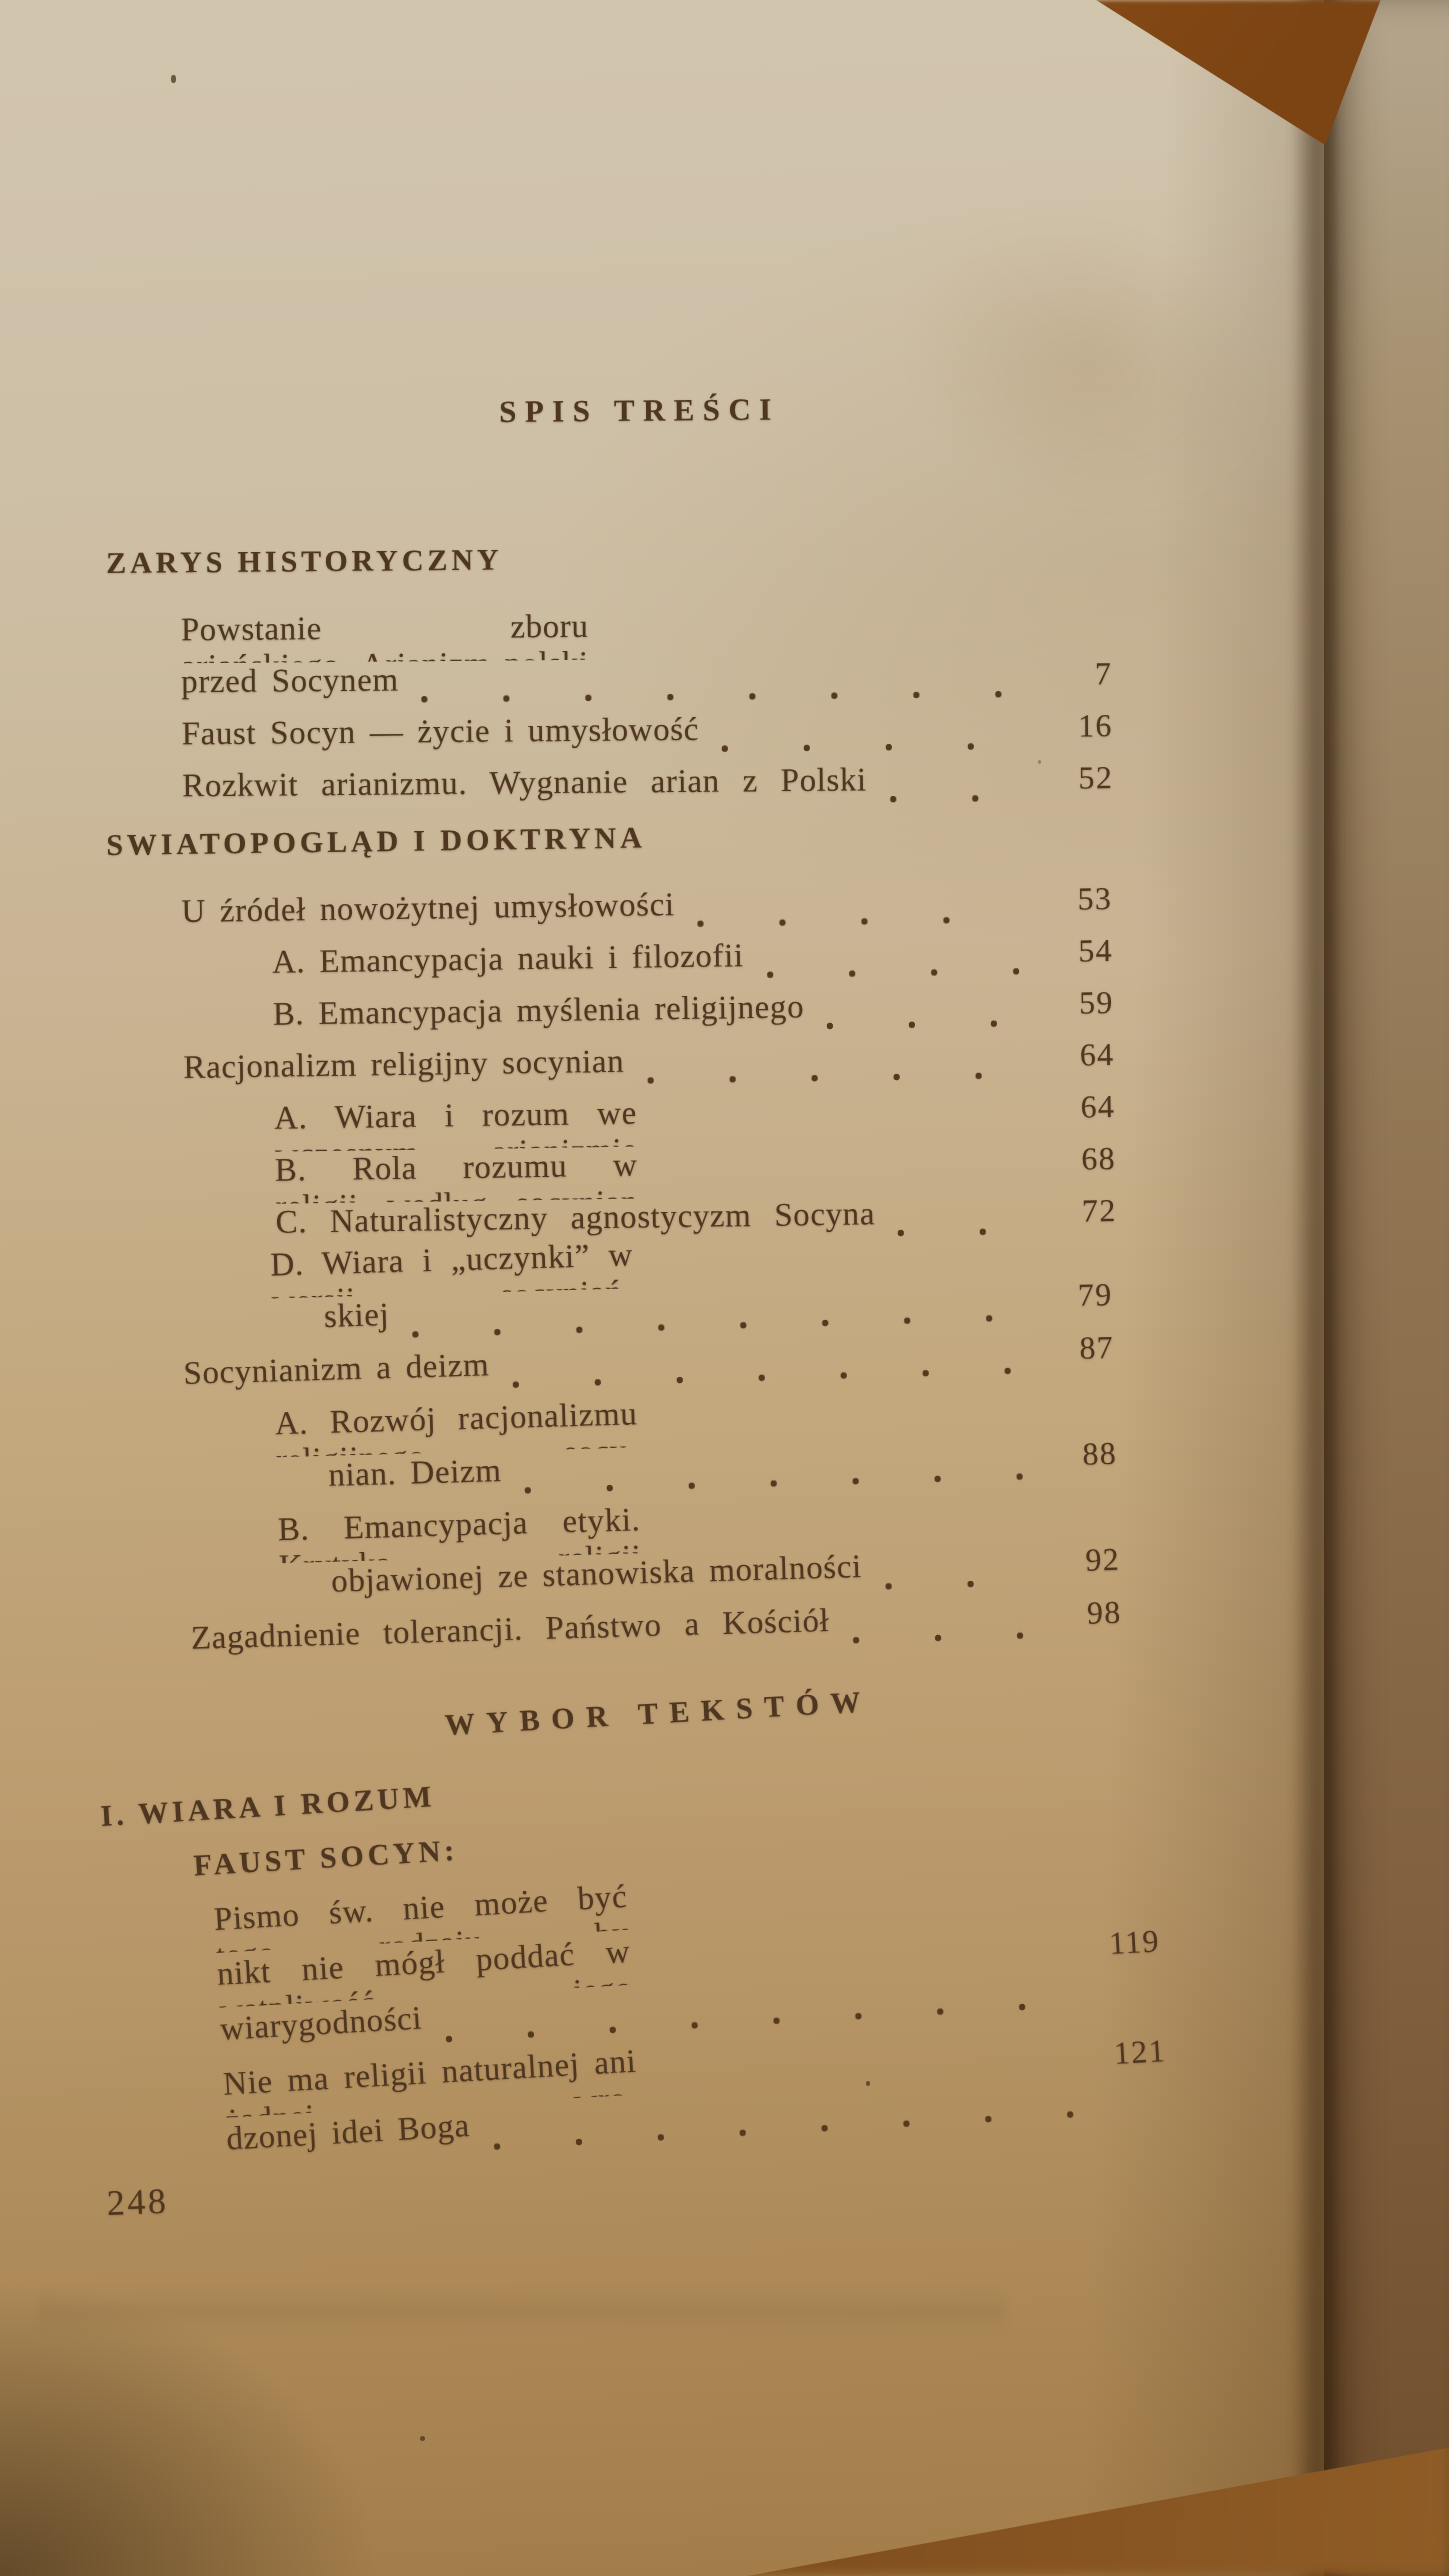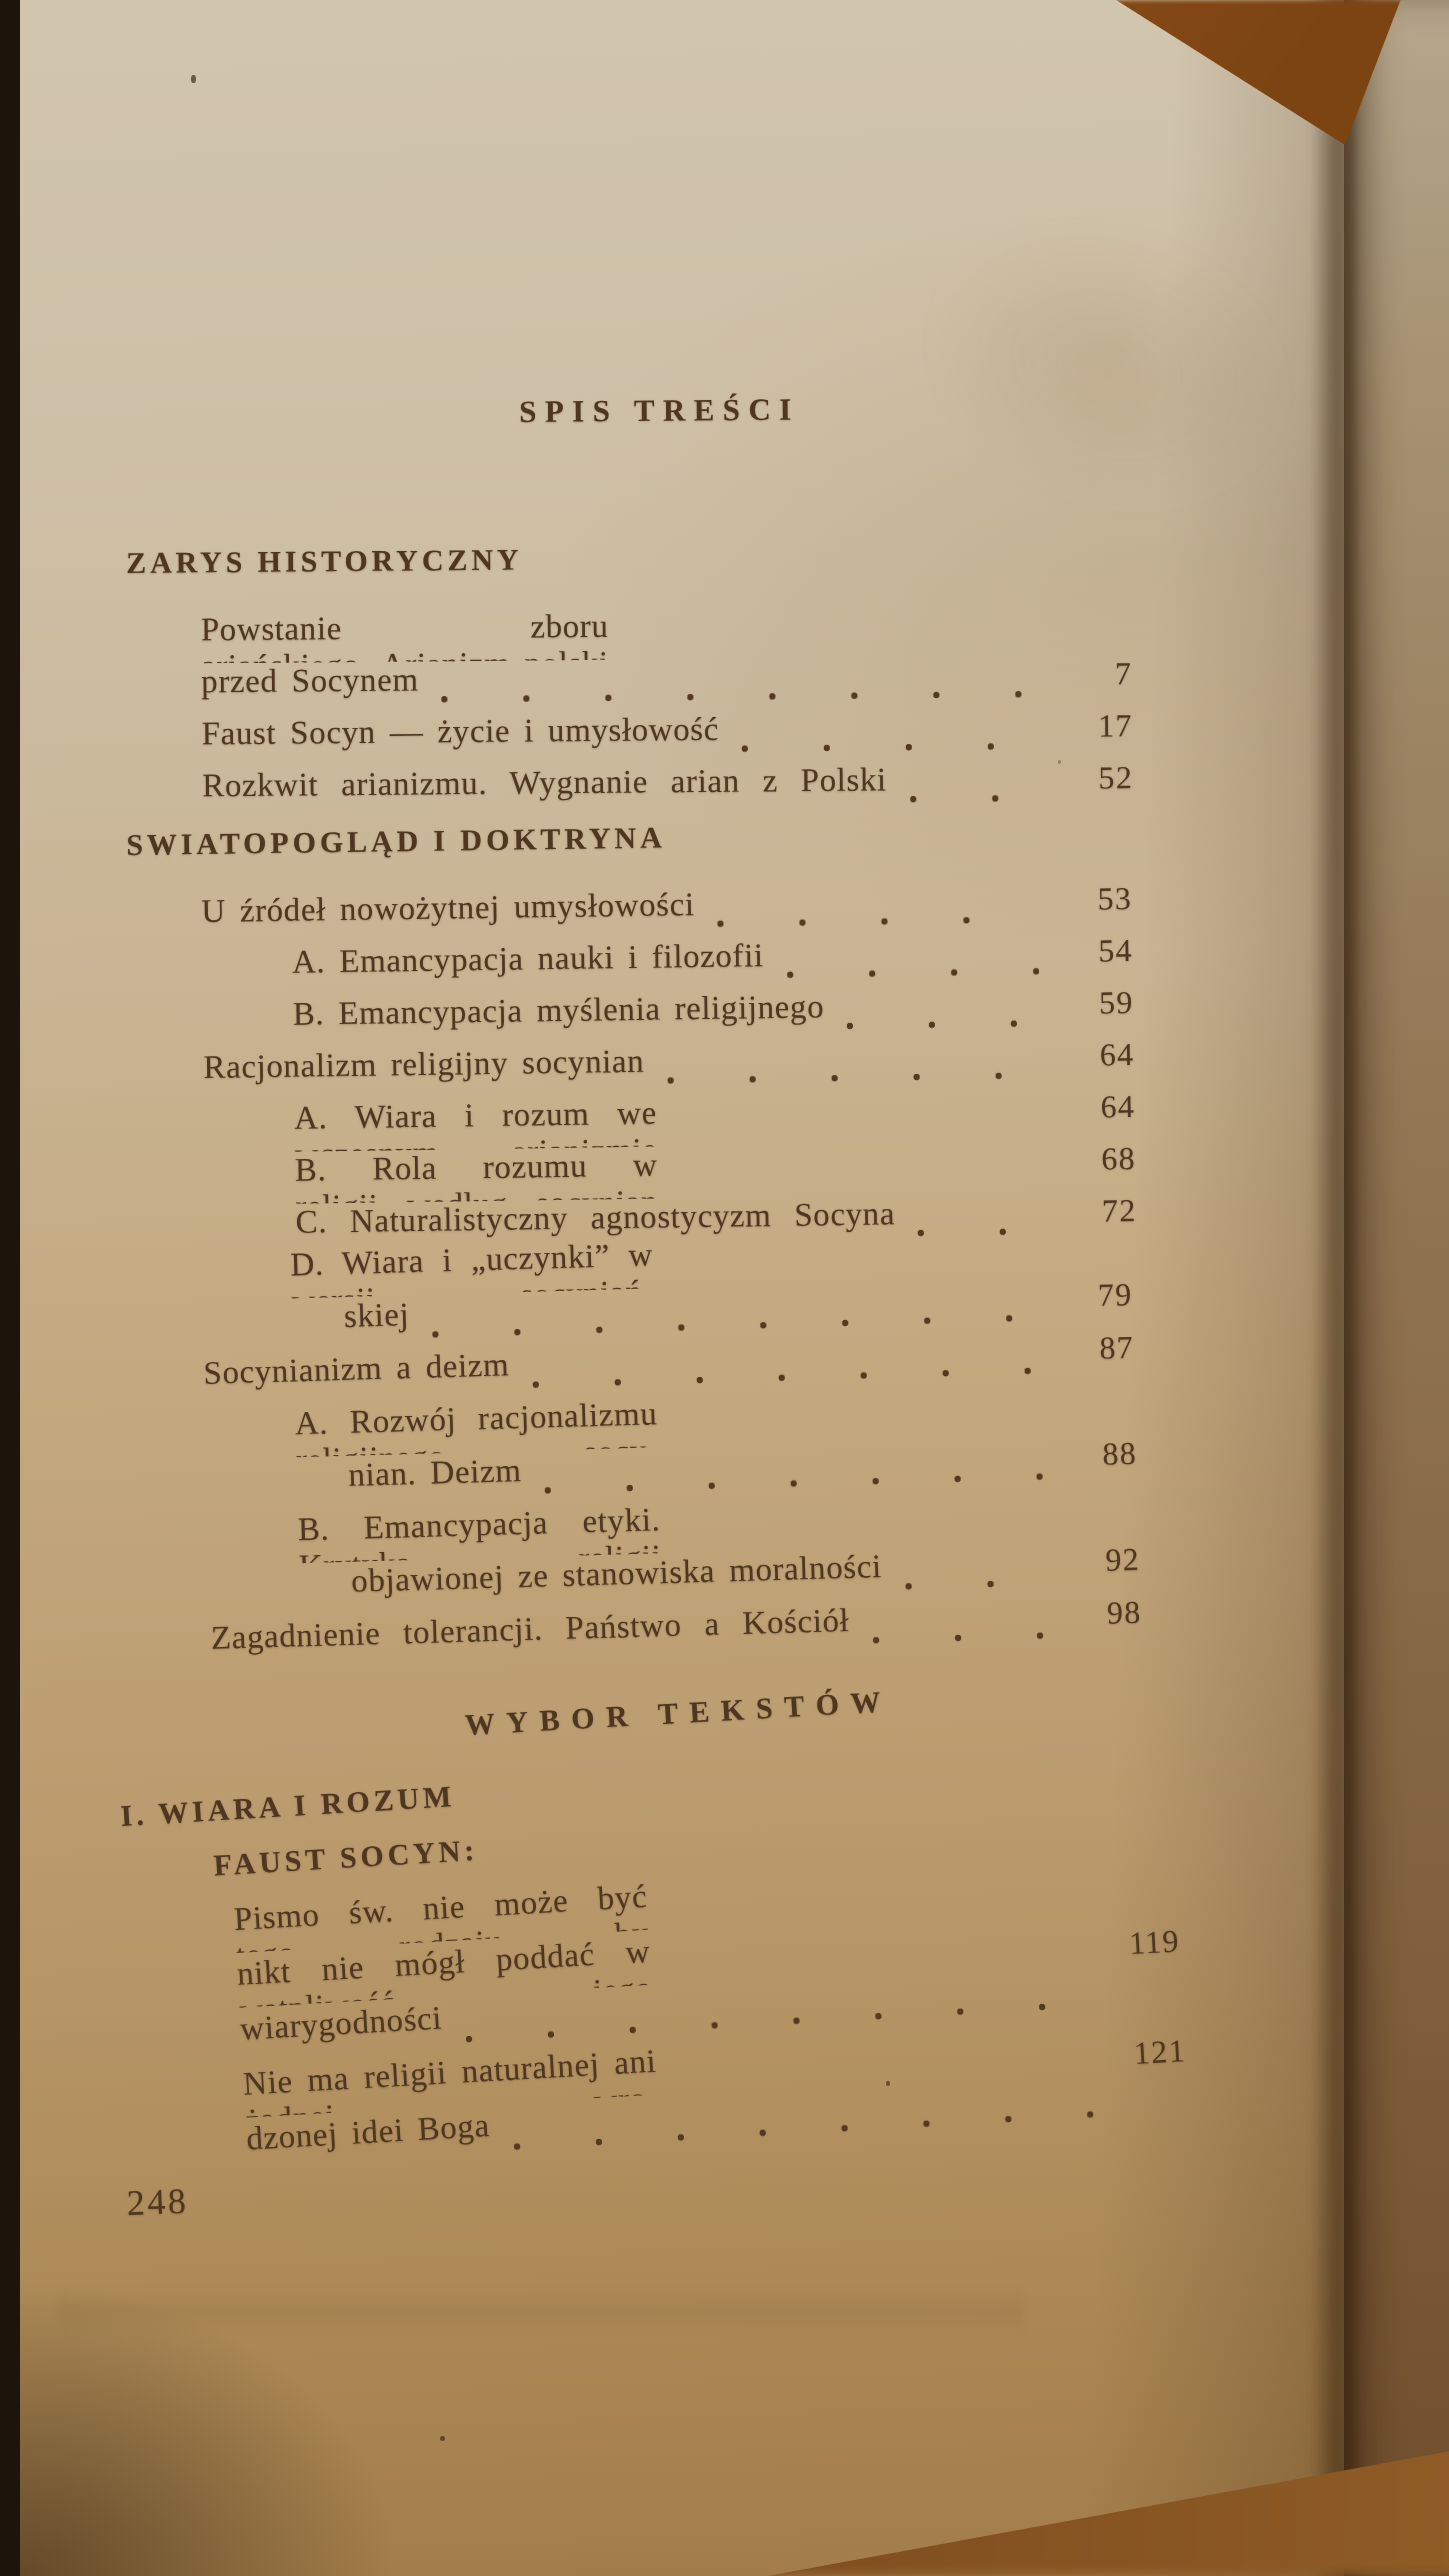--- a/index.html
+++ b/index.html
@@ -4,21 +4,20 @@
 <style>
   html,body{margin:0;padding:0;}
   body{width:1449px;height:2576px;overflow:hidden;background:#1d140c;
        font-family:"Liberation Serif","DejaVu Serif",serif;}
   .photo{position:absolute;inset:0;overflow:hidden;
     background:
       radial-gradient(580px 451px at 0% 100%, rgba(35,22,8,.50), rgba(35,22,8,0) 65%),
       radial-gradient(966px 644px at 78% 22%, rgba(140,100,50,.14), rgba(140,100,50,0) 60%),
       linear-gradient(92deg, rgba(0,0,0,0) 76%, rgba(74,48,22,.25) 90%, rgba(56,36,15,.45) 100%),
       linear-gradient(178deg, #d2c5ae 0%, #cec0a7 18%, #c9b595 36%, #c3a87e 54%, #ba9a6d 71%, #ad8a58 87%, #a27c48 100%);
-    margin-left: 20px;
   }
   
   .fore-edge{position:absolute;left:1324px;top:0;width:125px;height:2576px;
     background:linear-gradient(180deg,#b5a68d 0%,#a5906f 16%,#937856 42%,#826240 72%,#6f4e2c 100%);
     box-shadow:inset 30px 0 39px -11.6px rgba(48,29,11,.6);}
   
   .crease{position:absolute;left:1291px;top:-13px;width:45px;height:2615px;filter:blur(4.5px);
     background:linear-gradient(90deg, rgba(58,36,14,0) 0%, rgba(56,34,13,.52) 55%, rgba(40,24,8,.28) 100%);}
   
   .wood-top{position:absolute;left:0;top:0;width:1449px;height:167px;filter:blur(1.9px);
@@ -107,21 +106,21 @@
             <span class="pg"></span>
           </div>
           <div class="row lvl1">
             <span class="t">przed Socynem</span>
             <span class="lead"></span>
             <span class="pg">7</span>
           </div>
           <div class="row lvl1">
             <span class="t">Faust Socyn — życie i umysłowość</span>
             <span class="lead"></span>
-            <span class="pg">17</span>
+            <span class="pg">16</span>
           </div>
           <div class="row lvl1 semi">
             <span class="t">Rozkwit arianizmu. Wygnanie arian z Polski</span>
             <span class="lead"></span>
             <span class="pg">52</span>
           </div>
         </div>
     </div>
 
     <div class="block b3">

